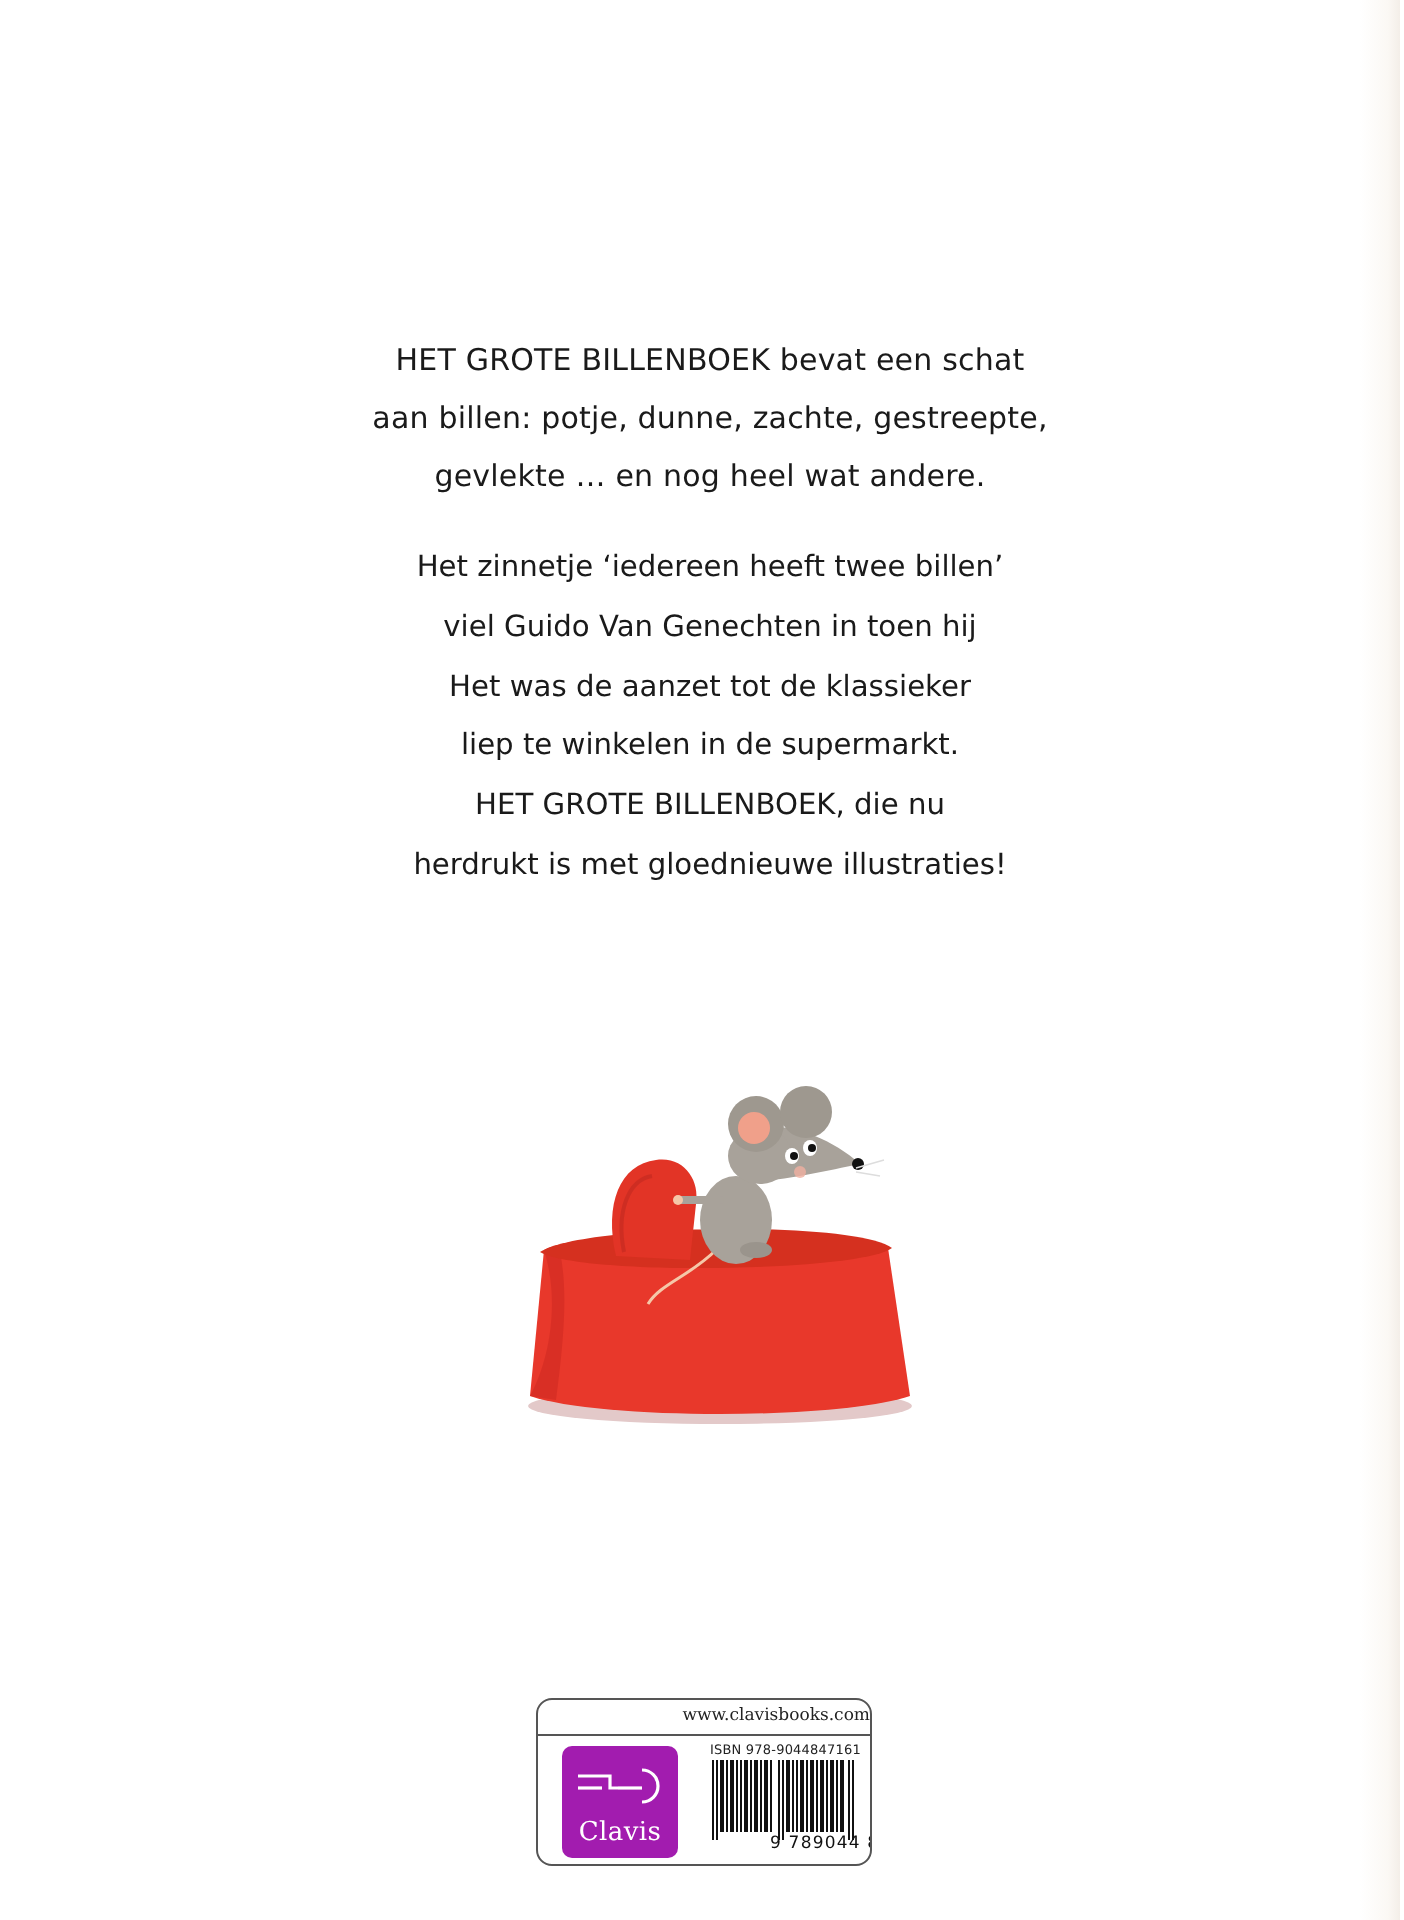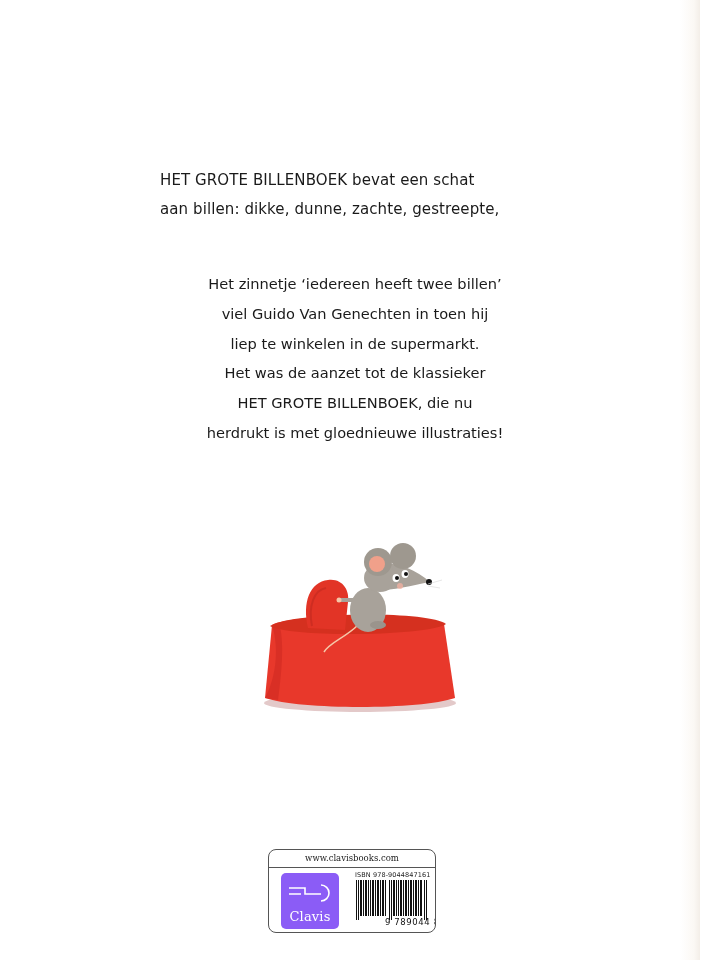--- a/index.html
+++ b/index.html
@@ -9,46 +9,47 @@
       font-family: "DejaVu Sans", sans-serif;
       color: #1a1a1a;
       position: relative;
     }
     .page {
       position: absolute; left: 0; top: 0; width: 702px; height: 960px;
       background: linear-gradient(to right, #ffffff 0px, #ffffff 680px, #fbf8f4 694px, #f3eee8 700px, #ffffff 700px);
     }
     .blurb {
       position: absolute; left: 160px; width: 390px; top: 166px;
+      text-align: center;
       font-size: 15px; line-height: 29px;
       letter-spacing: 0.1px;
     }
     .blurb .line { display: block; white-space: nowrap; }
     .desc {
       position: absolute; left: 160px; width: 390px; top: 269px;
       text-align: center; 
       font-size: 14.6px; line-height: 29.8px;
     }
     .desc .line { display: block; white-space: nowrap; }
 
     .illustration { position: absolute; left: 250px; top: 540px; width: 230px; height: 180px; }
 
     .barcode-box {
       position: absolute; left: 268px; top: 849px; width: 168px; height: 84px;
       border: 1px solid #555; border-radius: 8px; background: #fff;
       box-sizing: border-box; overflow: hidden;
     }
     .barcode-box .url {
-      height: 17px; line-height: 17px; text-align: center;
+      height: 17px; line-height: 17px; text-align: right;
       font-family: "DejaVu Serif", serif; font-size: 8.5px; color: #222;
       border-bottom: 1px solid #555;
     }
     .logo {
       position: absolute; left: 12px; top: 23px; width: 58px; height: 56px;
-      background: #8b5cf6; border-radius: 5px;
+      background: #a21caf; border-radius: 5px;
     }
     .logo .logo-text {
       position: absolute; left: 0; right: 0; bottom: 5px; text-align: center;
       font-family: "DejaVu Serif", serif; color: #fff; font-size: 13px; letter-spacing: 0.2px;
     }
     .logo svg { position: absolute; left: 6px; top: 6px; }
     .isbn-label {
       position: absolute; left: 86px; top: 21px;
       font-size: 6.5px; color: #222; white-space: nowrap; letter-spacing: 0.1px;
     }
@@ -60,28 +61,29 @@
       margin-left: 36px;
     }
   </style>
 </head>
 <body>
 
 <div class="page">
 
   <div class="blurb">
     <span class="line">HET GROTE BILLENBOEK bevat een schat</span>
-    <span class="line">aan billen: dikke, dunne, zachte, gestreepte,</span>
+    <span class="line">aan billen: potje, dunne, zachte, gestreepte,</span>
+    <span class="line">gevlekte … en nog heel wat andere.</span>
   </div>
 
   <div class="desc">
     <span class="line">Het zinnetje ‘iedereen heeft twee billen’</span>
     <span class="line">viel Guido Van Genechten in toen hij</span>
+    <span class="line">Het was de aanzet tot de klassieker</span>
     <span class="line">liep te winkelen in de supermarkt.</span>
-    <span class="line">Het was de aanzet tot de klassieker</span>
     <span class="line">HET GROTE BILLENBOEK, die nu</span>
     <span class="line">herdrukt is met gloednieuwe illustraties!</span>
   </div>
 
   <div class="illustration">
     <svg width="230" height="180" viewBox="0 0 230 180">
 
       <ellipse cx="110" cy="163" rx="96" ry="9" fill="#e3c9c9"></ellipse>
 
       <path d="M22 85 C 40 74, 175 72, 194 84 L 205 158 C 170 170, 50 170, 15 158 Z" fill="#e8382b"></path>

